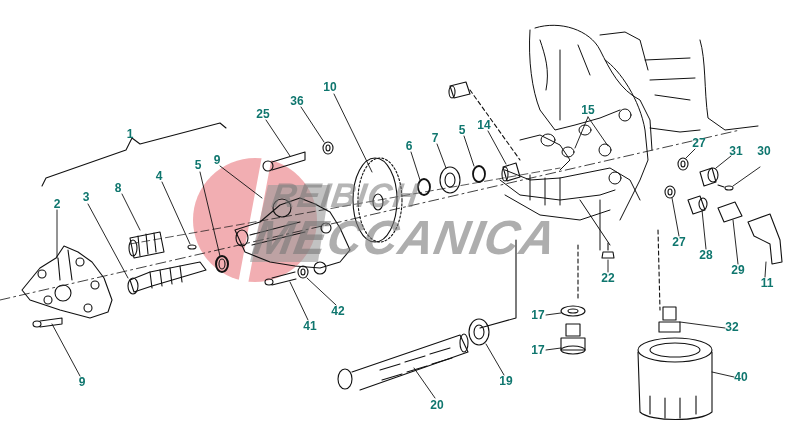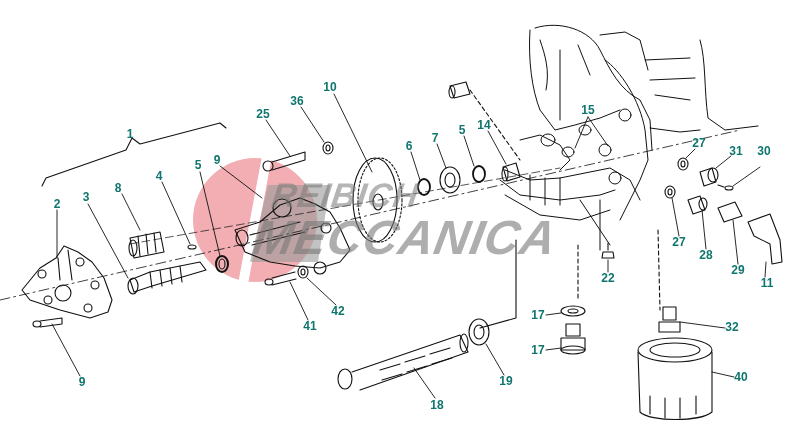--- a/index.html
+++ b/index.html
@@ -282,17 +282,17 @@
   <div class="lbl" style="left:706px;top:255px">28</div>
   <div class="lbl" style="left:738px;top:270px">29</div>
   <div class="lbl" style="left:767px;top:283px">11</div>
   <div class="lbl" style="left:608px;top:278px">22</div>
   <div class="lbl" style="left:82px;top:382px">9</div>
   <div class="lbl" style="left:310px;top:326px">41</div>
   <div class="lbl" style="left:338px;top:311px">42</div>
   <div class="lbl" style="left:538px;top:315px">17</div>
   <div class="lbl" style="left:538px;top:350px">17</div>
   <div class="lbl" style="left:506px;top:381px">19</div>
-  <div class="lbl" style="left:437px;top:405px">18</div>
+  <div class="lbl" style="left:437px;top:405px">20</div>
   <div class="lbl" style="left:732px;top:327px">32</div>
   <div class="lbl" style="left:741px;top:377px">40</div>
 
 </div>
 
 </body></html>

